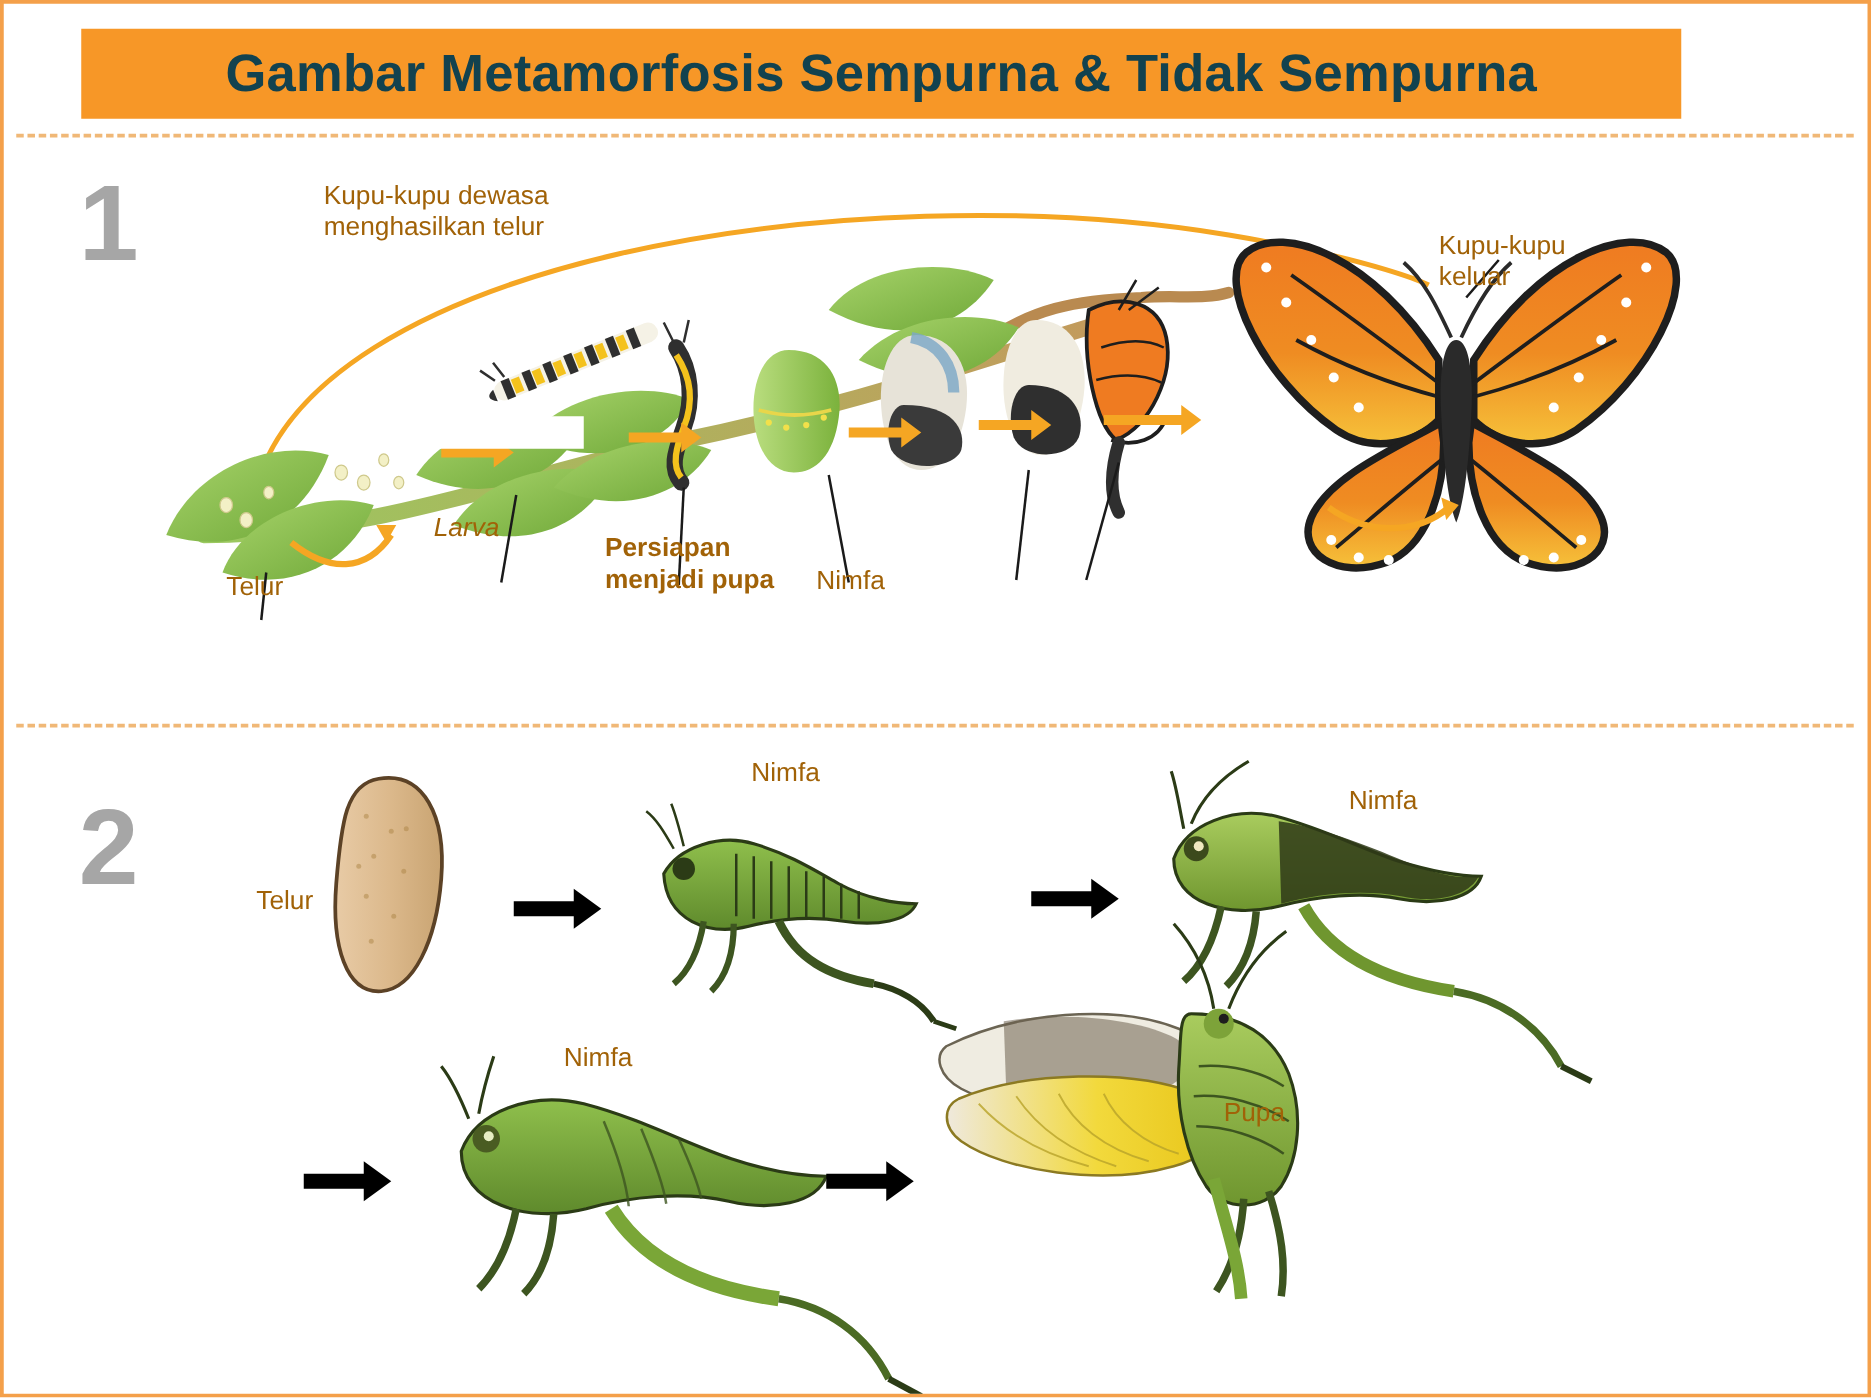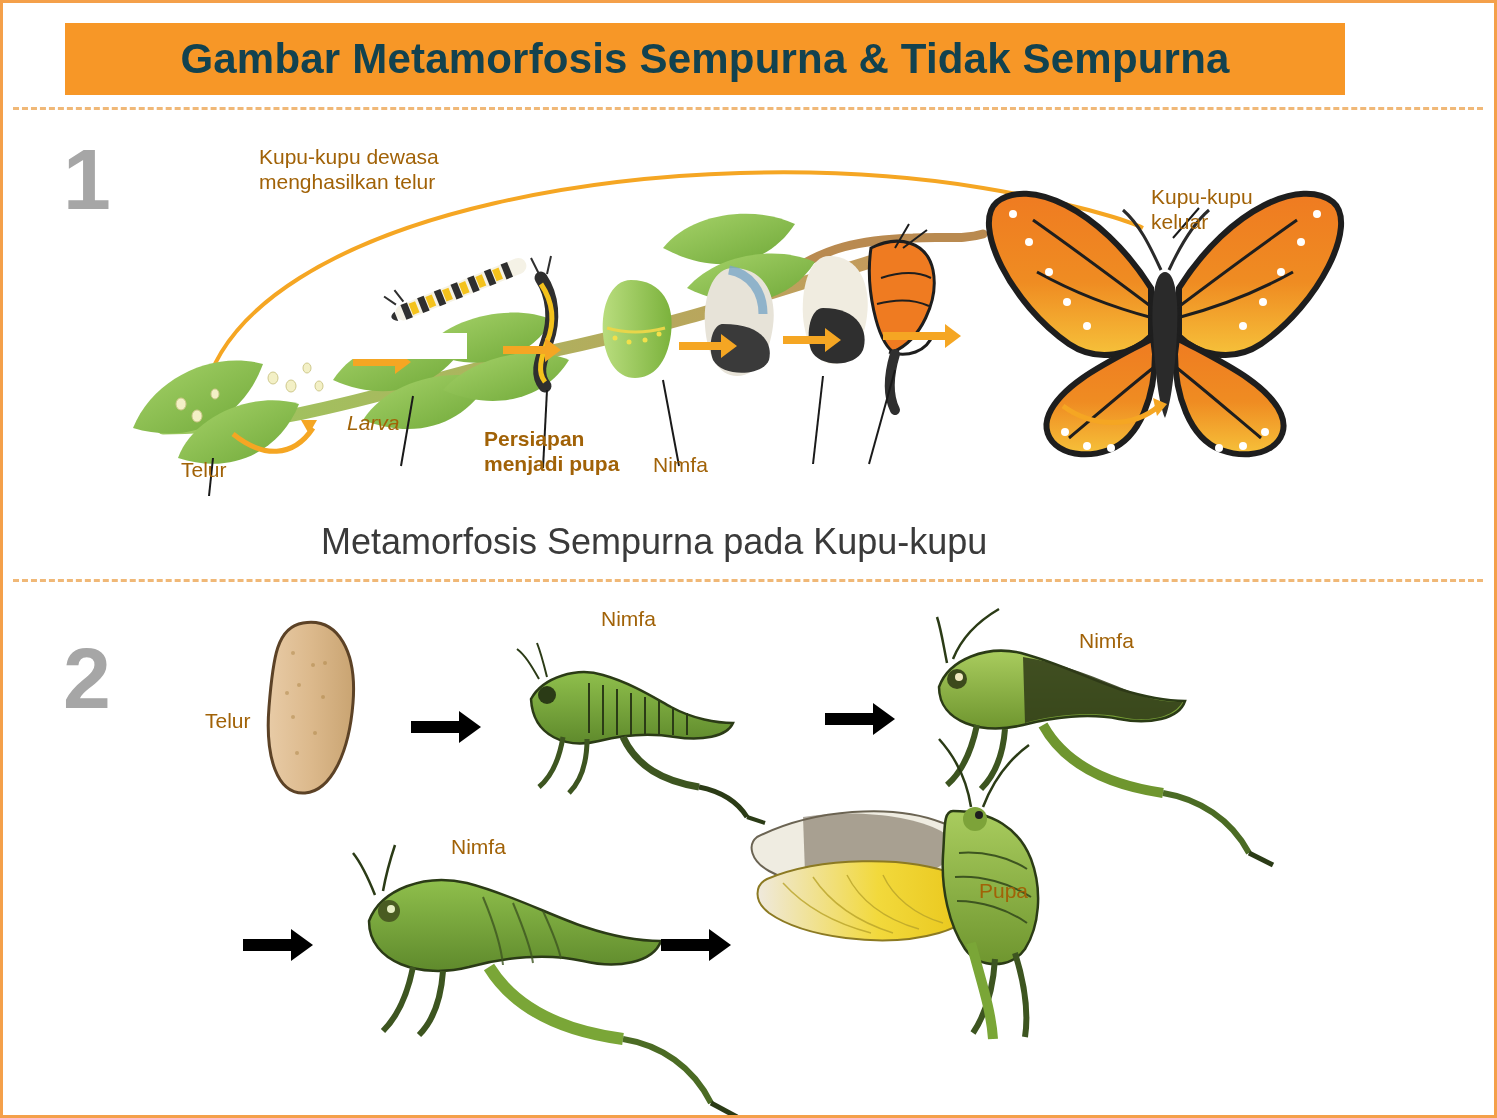--- a/index.html
+++ b/index.html
@@ -299,21 +299,20 @@
   <div class="lbl" style="left:256px; top:142px;">Kupu-kupu dewasa
 menghasilkan telur</div>
   <div class="lbl" style="left:178px; top:455px;">Telur</div>
   <div class="lbl" style="left:344px; top:408px;font-style:italic;">Larva</div>
   <div class="lbl" style="left:481px; top:424px;font-weight:bold;">Persiapan
 menjadi pupa</div>
   <div class="lbl" style="left:650px; top:450px;">Nimfa</div>
   <div class="lbl" style="left:1148px; top:182px;">Kupu-kupu
 keluar</div>
 
-  <div class="caption caption-1">Metamorfosis  Sempurna pada Kupu-kupu</div>
 
   <div class="scene" id="scene-grasshopper">
     <svg width="1230" height="450" viewBox="0 0 1230 450">
       <defs>
         <linearGradient id="eggG" x1="0" y1="0" x2="1" y2="0">
           <stop offset="0%" stop-color="#e8cba6"></stop>
           <stop offset="50%" stop-color="#dcb98c"></stop>
           <stop offset="100%" stop-color="#c9a472"></stop>
         </linearGradient>
         <linearGradient id="hopG" x1="0" y1="0" x2="0" y2="1">

